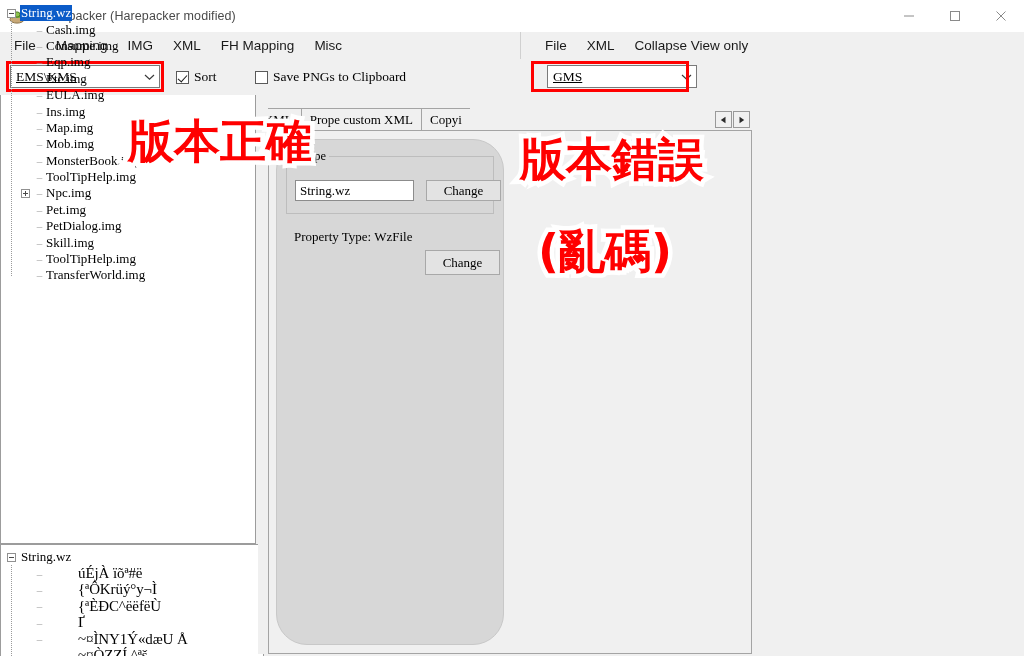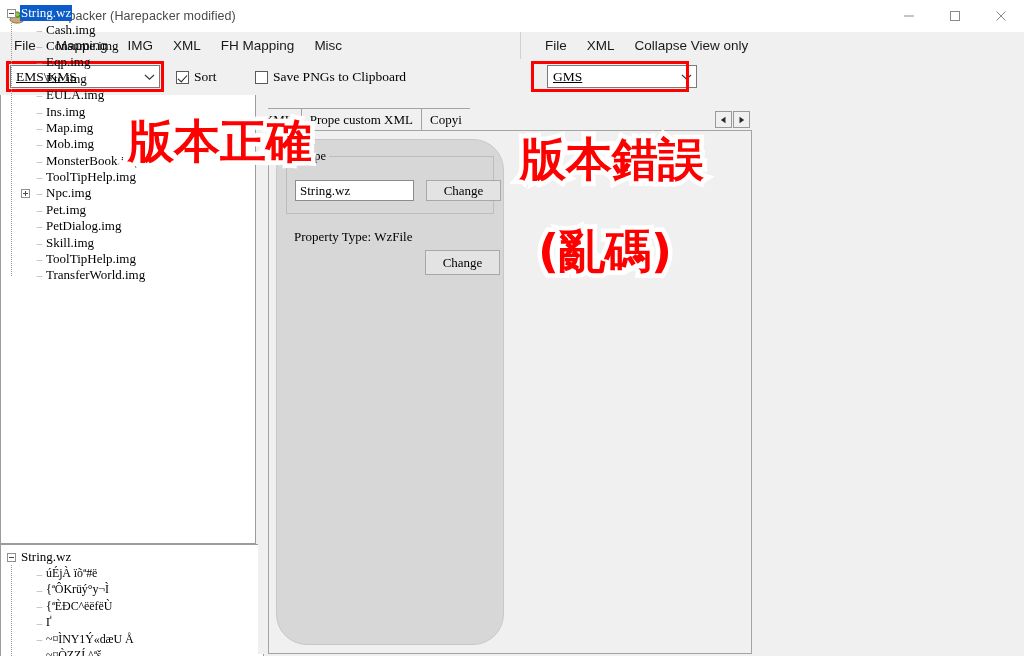--- a/index.html
+++ b/index.html
@@ -93,21 +93,21 @@
   .tnode .expander.plus:after{
     content:"";position:absolute;left:3px;top:1px;width:1px;height:5px;background:#4a4a4a;
   }
   .tnode .dash{width:11px;color:#9a9a9a;font-size:11px;flex:none;text-align:center;}
   .tnode .lbl{padding:0 1px;}
   .tnode .lbl.sel{background:#0b5bc8;color:#fff;}
   .child{padding-left:14px;position:relative;}
   .child:before{
     content:"";position:absolute;left:4px;top:0;bottom:8px;border-left:1px dotted #9a9a9a;
   }
-  .garb{font-family:"Liberation Serif", serif;font-size:12px;letter-spacing:-.1px;}
+  .garb{font-family:"Liberation Serif", serif;font-size:15px;letter-spacing:-.1px;margin-left:32px;}
 
   
   .splitter{position:absolute;background:#f0f0f0;}
 
   
   #center{
     position:absolute;left:268px;top:108px;width:484px;height:546px;
   }
   .tabstrip{
     position:absolute;left:0;top:0;width:484px;height:23px;

